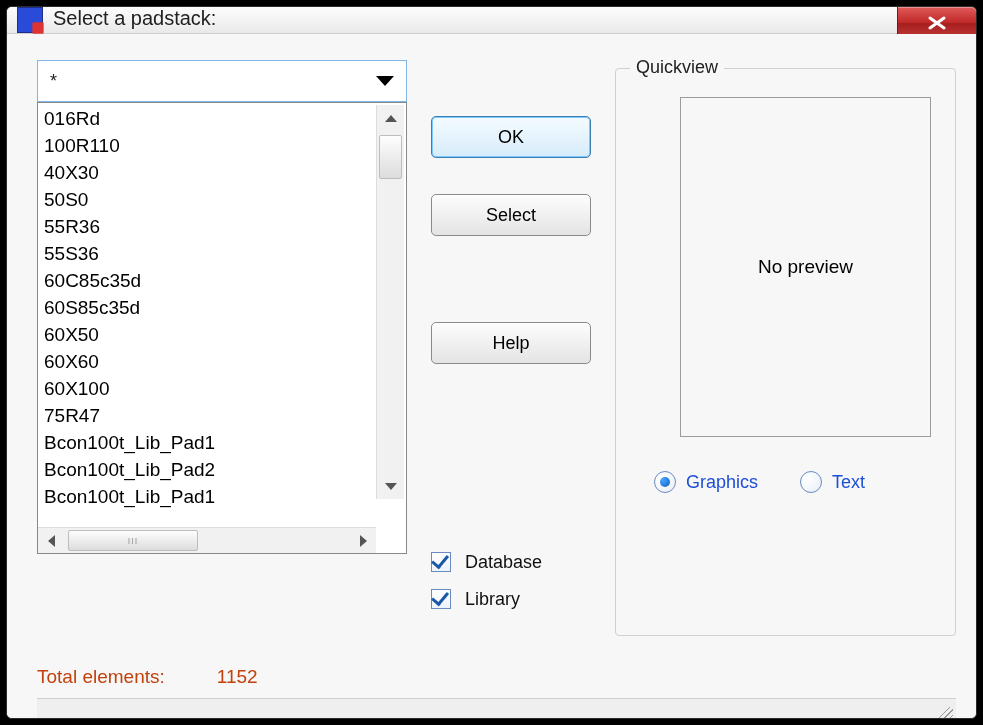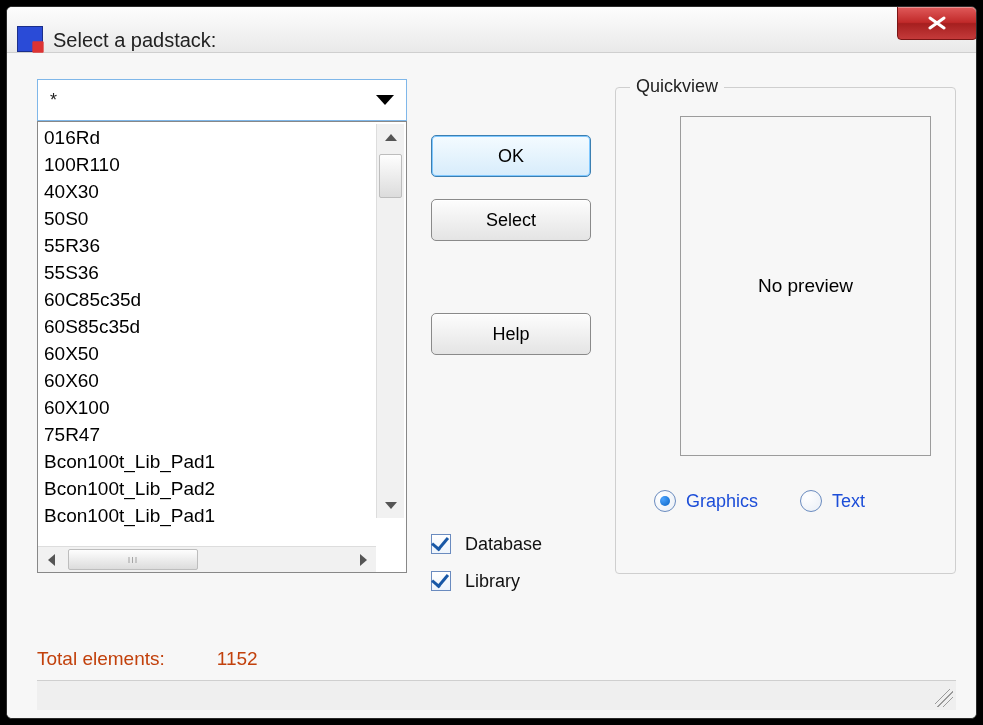--- a/index.html
+++ b/index.html
@@ -28,21 +28,21 @@
     width: 6px;
     background: linear-gradient(to right,#5ea25e,#2e5e2e);
     opacity:.35;
   }
   
   .titlebar {
     height: 46px;
     background: linear-gradient(to bottom,#fdfdfd,#e9e9e9);
     border-bottom: 1px solid #cfcfcf;
     display: flex;
-    align-items: flex-end;
+    align-items: flex-start;
     padding-left: 10px;
     position: relative;
   }
   .app-icon {
     width: 26px; height: 26px;
     margin-right: 10px;
     background: #2a4bd7;
     border: 1px solid #1a2e8a;
     position: relative;
   }
@@ -180,21 +180,21 @@
   }
   
   .btn {
     height:42px;
     background:linear-gradient(to bottom,#fdfdfd,#e4e4e4);
     border:1px solid #8a8a8a;
     border-radius:5px;
     font-size:18px;
     color:#000;
     cursor:pointer;
-    margin-bottom:22px;
+    margin-bottom:36px;
     box-shadow:inset 0 1px 0 #fff;
   }
   .btn.primary {
     border:1px solid #3c7fb1;
     box-shadow:0 0 0 1px #7fc8ff inset, inset 0 1px 0 #fff;
     background:linear-gradient(to bottom,#f4fbff,#d7ecfb);
   }
   .btn.help { margin-top:50px; }
   .check-row { display:flex; align-items:flex-start; gap:14px; font-size:18px; color:#111; margin-top:6px;}
   .checkbox {
@@ -212,21 +212,21 @@
     transform:rotate(-50deg) translate(1px,-2px);
   }
   .checks { margin-top:auto; margin-bottom:26px;}
   .checks .check-row + .check-row { margin-top:16px;}
   
   .groupbox {
     border:1px solid #cfcfcf;
     border-radius:4px;
     position:relative;
     padding:28px 24px 22px 24px;
-    height:487px;
+    height:568px;
     background:#f7f7f7;
     margin-top:8px;
   }
   .groupbox .legend {
     position:absolute;
     top:-12px; left:14px;
     background:#f7f7f7;
     padding:0 6px;
     font-size:18px;
     color:#222;

